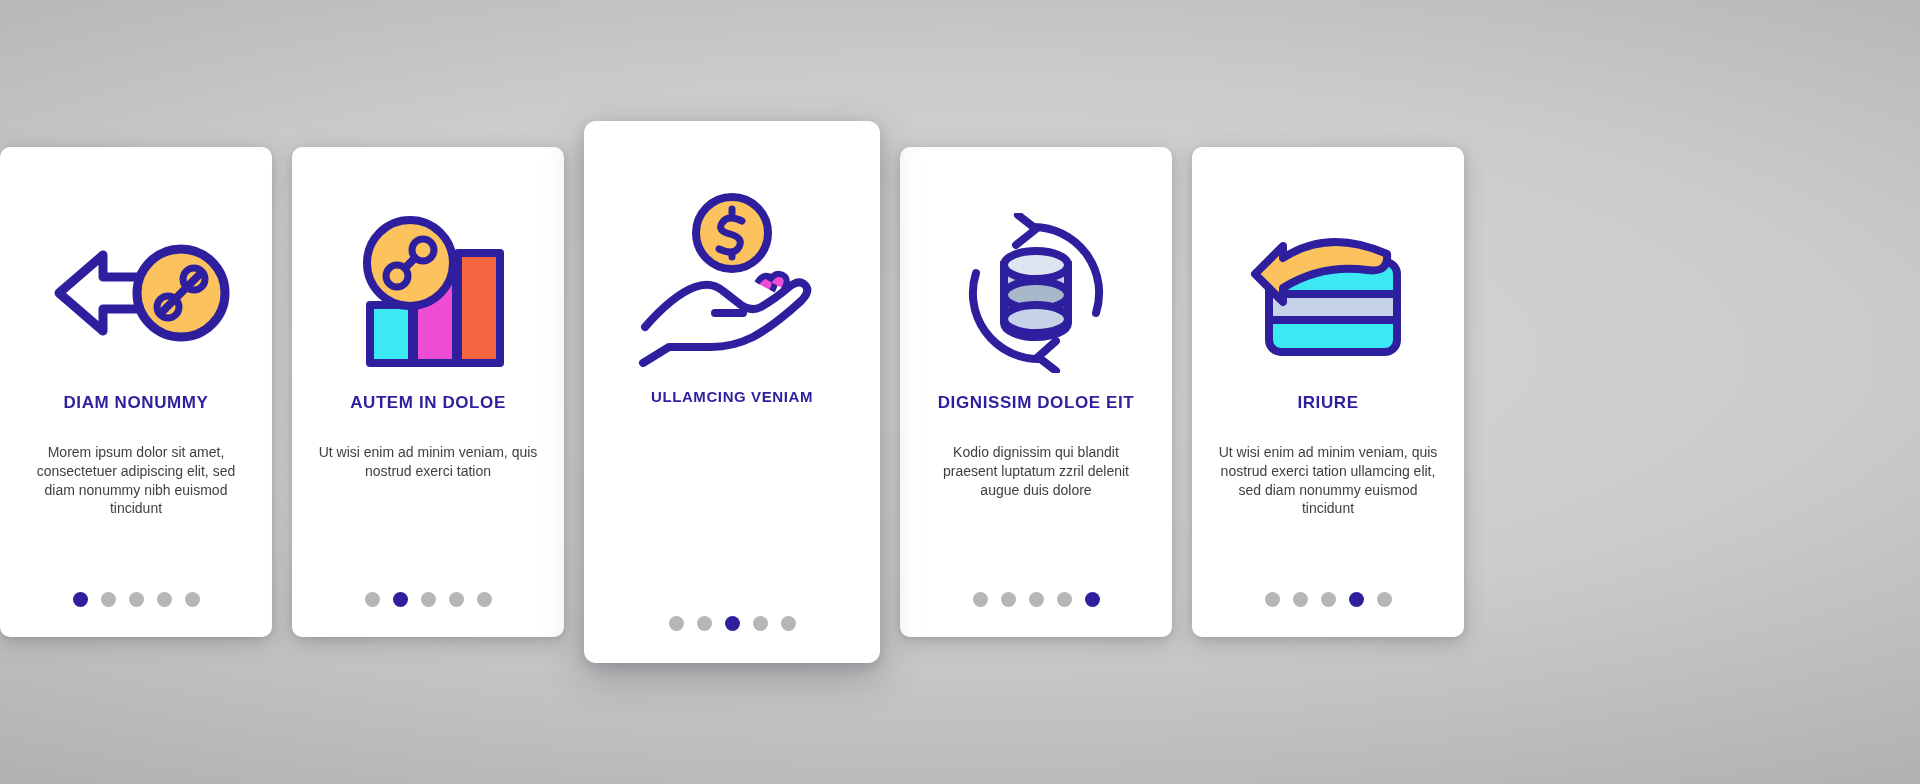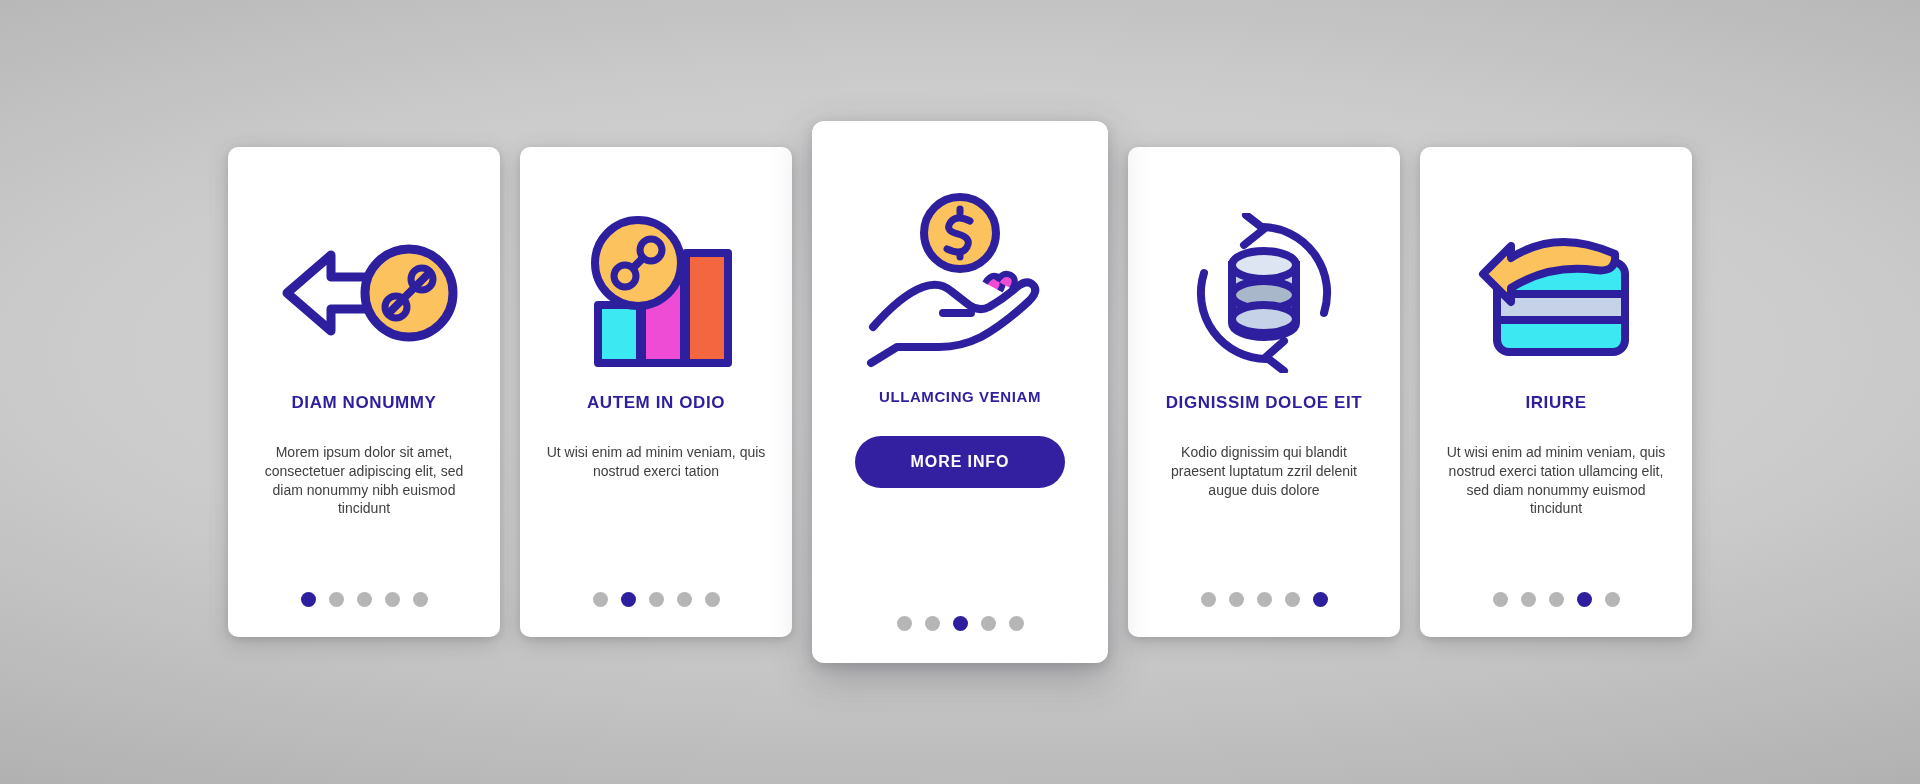--- a/index.html
+++ b/index.html
@@ -21,21 +21,20 @@
       radial-gradient(ellipse 120% 90% at 50% 45%, #d6d6d6 0%, #cccccc 38%, #b4b4b4 70%, #9a9a9a 100%);
   }
   #cards {
     position: absolute;
     left: 0;
     top: 0;
     width: 1920px;
     height: 784px;
     display: flex;
     align-items: center;
-    justify-content: center;
     gap: 20px;
   }
   .card {
     position: relative;
     width: 272px;
     background: #ffffff;
     border-radius: 10px;
     box-shadow: 0 6px 22px rgba(60,60,70,0.22), 0 2px 6px rgba(60,60,70,0.14);
     display: flex;
     flex-direction: column;
@@ -170,21 +169,21 @@
             <rect x="22" y="92" width="42" height="58" fill="#3ce8f2"></rect>
             <rect x="66" y="66" width="42" height="84" fill="#ef4cd6"></rect>
             <rect x="110" y="40" width="42" height="110" fill="#f4663f"></rect>
           </g>
           <circle cx="62" cy="50" r="43" fill="#fbc25e" stroke="#2d1f9e" stroke-width="8"></circle>
           <line x1="42" y1="70" x2="82" y2="30" stroke="#2d1f9e" stroke-width="8" stroke-linecap="round"></line>
           <circle cx="75" cy="37" r="11" fill="#fbc25e" stroke="#2d1f9e" stroke-width="7"></circle>
           <circle cx="49" cy="63" r="11" fill="#fbc25e" stroke="#2d1f9e" stroke-width="7"></circle>
         </svg>
       </div>
-      <h2 class="card-title">AUTEM IN ODIO</h2>
+      <h2 class="card-title">AUTEM IN DOLOE</h2>
       <p class="card-body">Ut wisi enim ad minim veniam, quis nostrud exerci tation</p>
       <div class="dots">
         <span class="dot"></span>
         <span class="dot active"></span>
         <span class="dot"></span>
         <span class="dot"></span>
         <span class="dot"></span>
       </div>
     </div>
 
@@ -199,21 +198,20 @@
           </g>
           <path d="M130 92 q6 -10 14 -6 q7 4 1 14" fill="#ef4cd6" stroke="#2d1f9e" stroke-width="6" stroke-linejoin="round"></path>
           <path d="M142 90 q6 -10 14 -6 q7 4 1 14" fill="#ef4cd6" stroke="#2d1f9e" stroke-width="6" stroke-linejoin="round"></path>
           <g fill="none" stroke="#2d1f9e" stroke-width="8" stroke-linecap="round" stroke-linejoin="round">
             <path d="M18 136 q28 -32 50 -40 q16 -6 28 4 l18 14 q10 7 20 2 q14 -8 28 -20 q10 -8 16 -2 q6 6 -4 16 q-26 24 -48 36 q-20 10 -42 10 l-42 0 l-26 16"></path>
             <path d="M88 122 l28 0"></path>
           </g>
         </svg>
       </div>
       <h2 class="card-title">ULLAMCING VENIAM</h2>
-      <button class="cta-button">MORE INFO</button>
       <div class="dots">
         <span class="dot"></span>
         <span class="dot"></span>
         <span class="dot active"></span>
         <span class="dot"></span>
         <span class="dot"></span>
       </div>
     </div>
 
     <div class="card normal">

